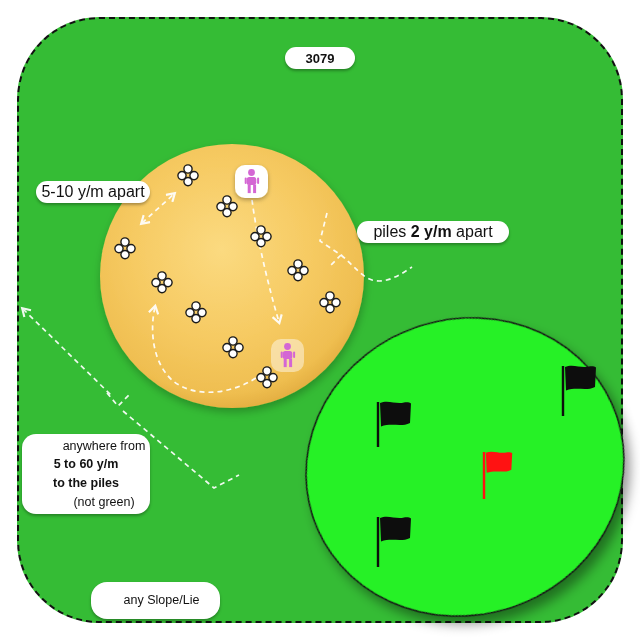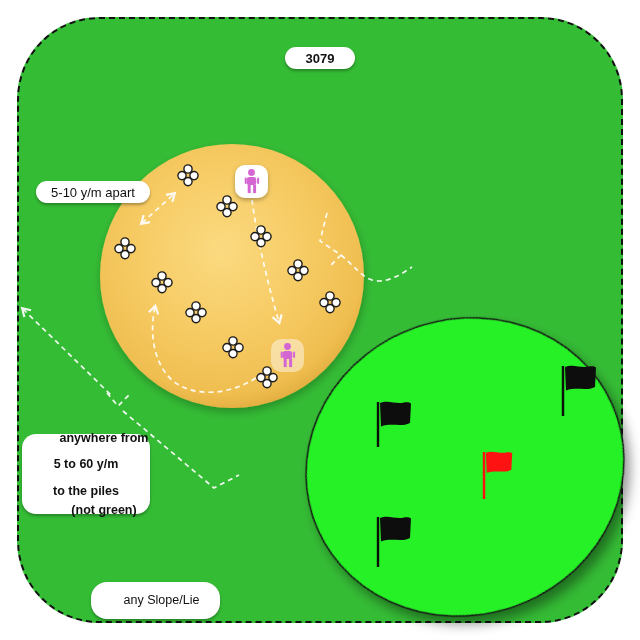--- a/index.html
+++ b/index.html
@@ -5,29 +5,29 @@
   html,body{margin:0;padding:0;background:var(--page-bg,#fff);}
   .stage{position:relative;width:640px;height:640px;overflow:hidden;
          font-family:"Liberation Sans",sans-serif;}
   .field{position:absolute;left:17px;top:17px;width:602px;height:602px;
          border:2.5px dashed var(--border,#111);border-radius:82px;
          background:var(--field-green,#35BC35);z-index:0;}
   .scene{position:absolute;left:0;top:0;width:640px;height:640px;z-index:1;}
   .pill,.note{position:absolute;z-index:2;background:var(--label-bg,#fff);
         color:var(--label-text,#111);display:flex;align-items:center;justify-content:center;
         box-shadow:0 2px 3px rgba(0,0,0,.30);}
-  .pill{border-radius:12px;font-size:13px;white-space:pre;}
+  .pill{border-radius:12px;font-size:16px;white-space:pre;}
   .badge{left:285px;top:47px;width:70px;height:22px;font-weight:bold;font-size:13px;}
   .spacing{left:36px;top:181px;width:114px;height:22px;}
   .piles{left:357px;top:221px;width:152px;height:22px;}
   .piles .b{font-weight:bold;}
   .note{flex-direction:column;border-radius:14px;font-size:12.5px;line-height:1.5;text-align:center;}
   .distance{left:22px;top:434px;width:128px;height:80px;}
-  .distance .l1,.distance .l4{font-weight:bold;margin-left:36px;}
-  .distance .l2,.distance .l3{font-weight:bold;margin-top:8px;}
+  .distance .l1,.distance .l4{font-weight:normal;margin-left:36px;}
+  .distance .l2,.distance .l3{font-weight:bold;}
   .conditions{left:91px;top:582px;width:117px;height:37px;border-radius:16px;padding-left:12px;}
 </style>
 </head>
 <body>
 
 <div class="stage">
 
   <div class="field"></div>
 
   <svg class="scene" viewBox="0 0 640 640">
@@ -174,20 +174,23 @@
   </svg>
 
   <div class="pill badge">
     <span>3079</span>
   </div>
 
   <div class="pill spacing">
     <span>5-10 y/m apart</span>
   </div>
 
+  <div class="pill piles">
+    <span>piles </span><span class="b">2 y/m</span><span> apart</span>
+  </div>
 
   <div class="note distance">
     <div class="l1">anywhere from</div>
     <div class="l2">5 to 60 y/m</div>
     <div class="l3">to the piles</div>
     <div class="l4">(not green)</div>
   </div>
 
   <div class="note conditions">
     <div>any Slope/Lie</div>

